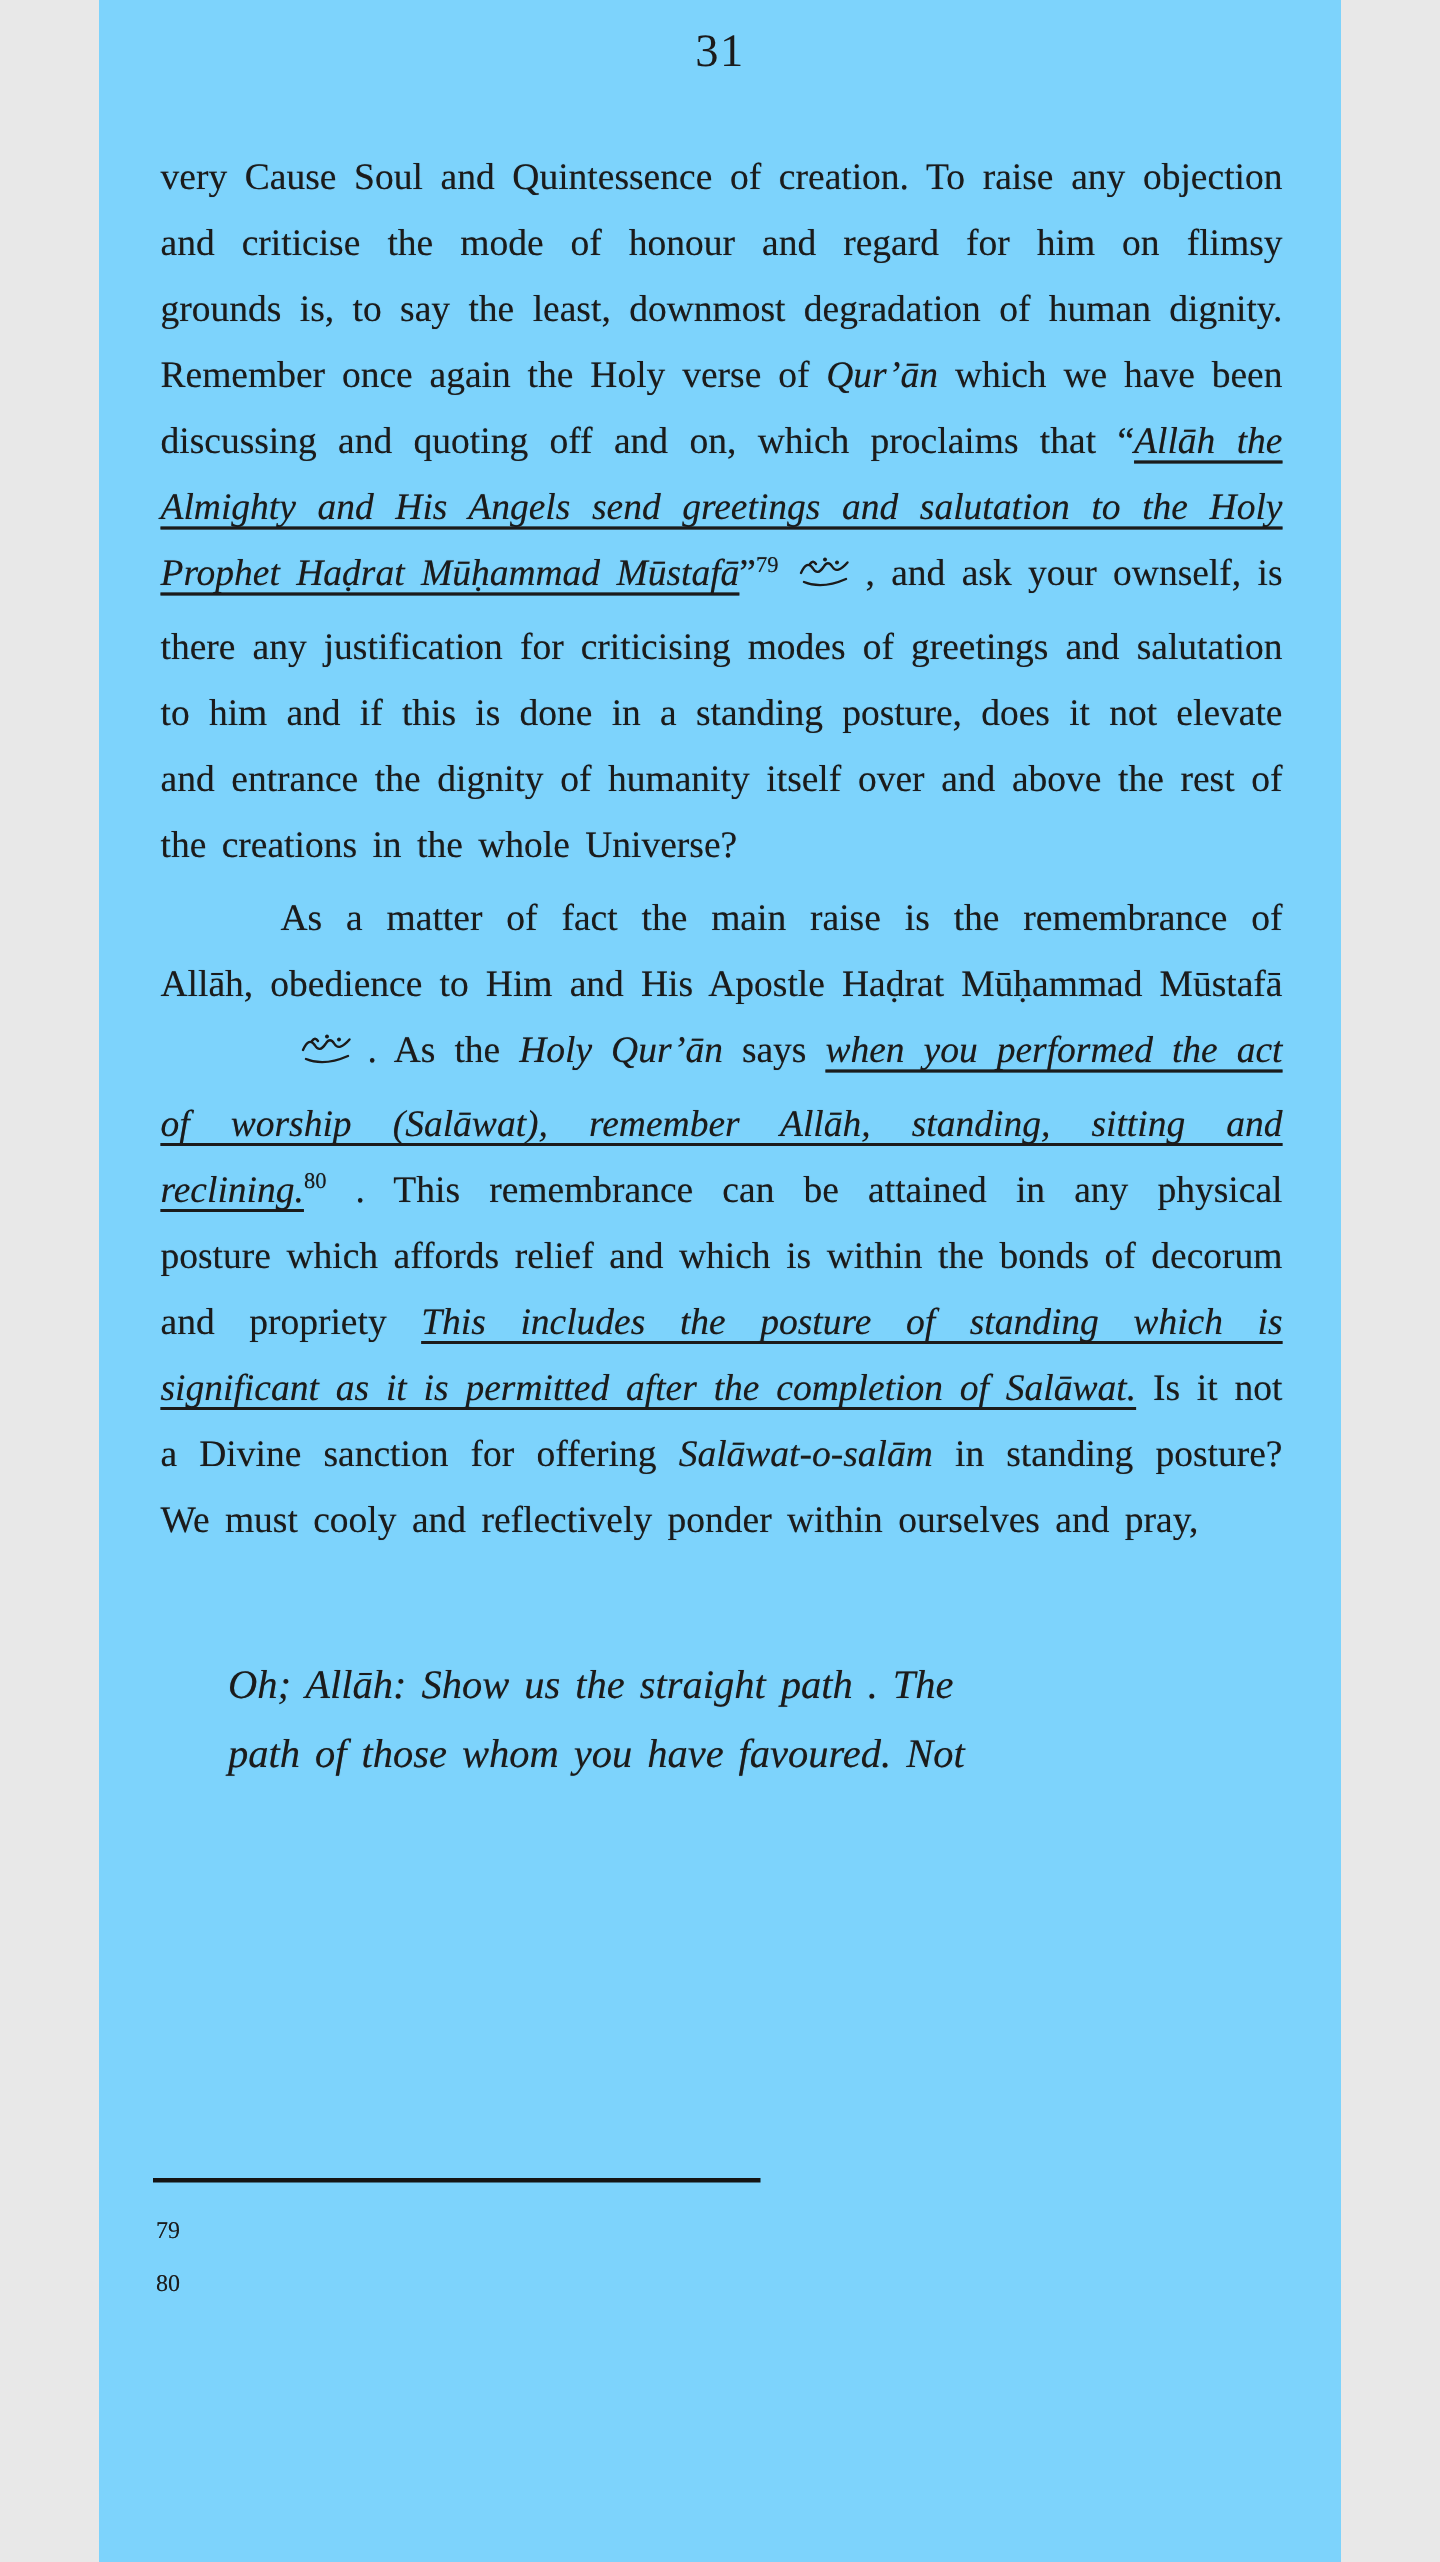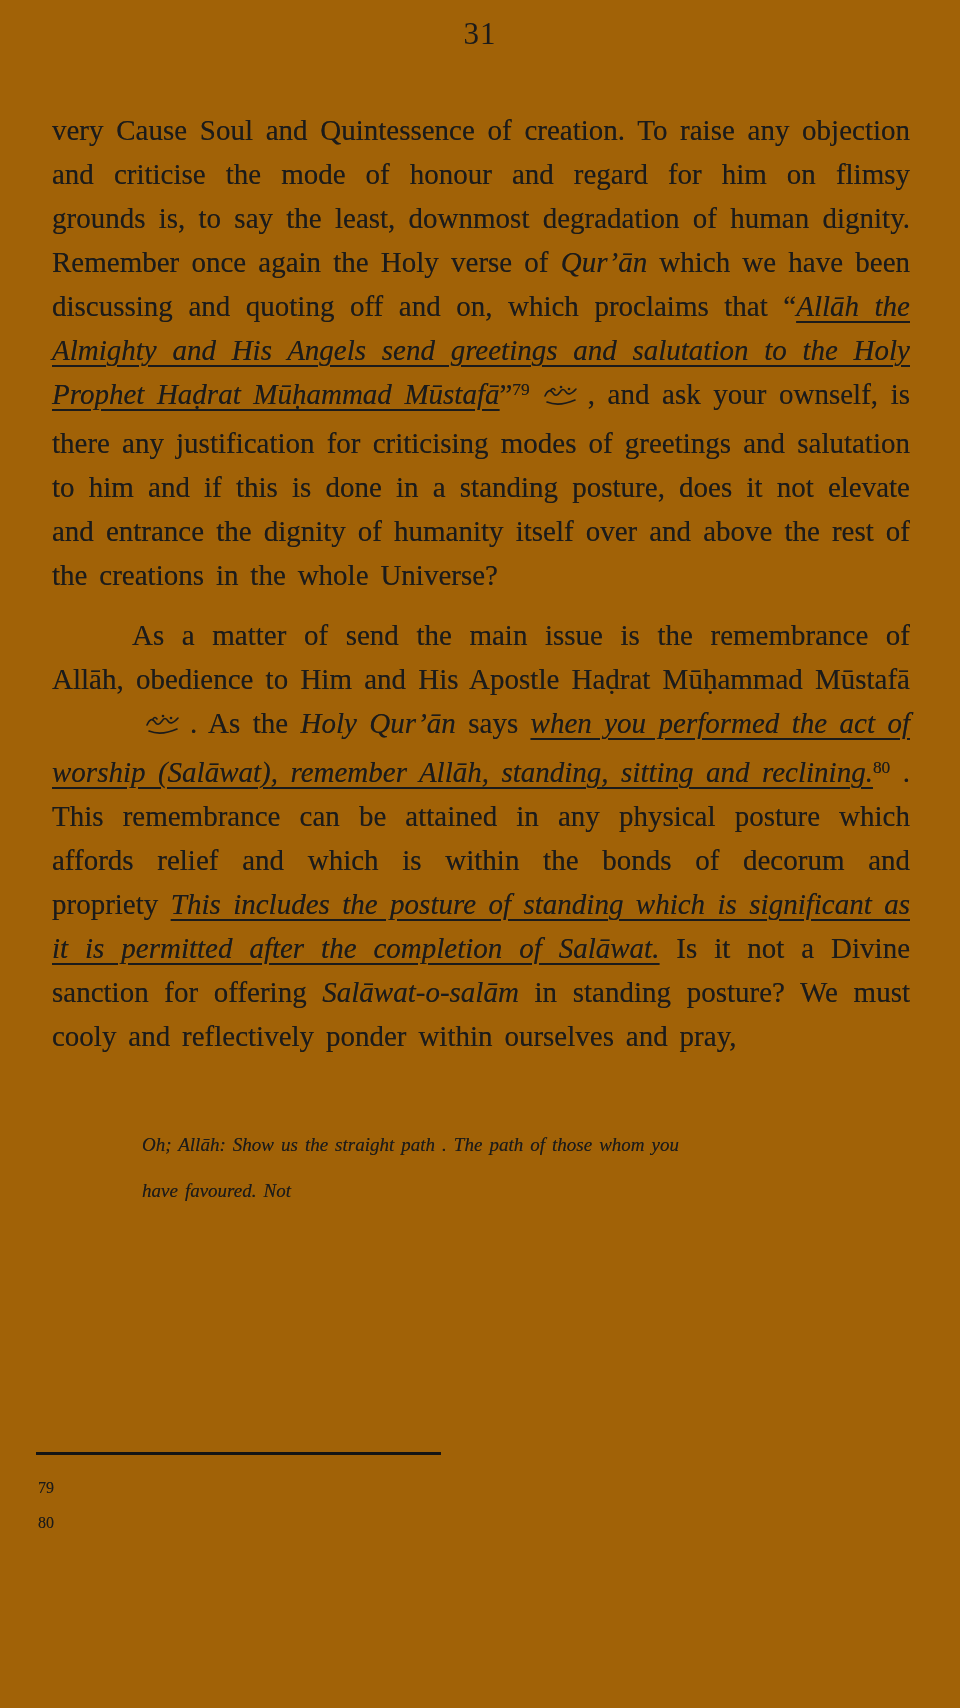--- a/index.html
+++ b/index.html
@@ -1,21 +1,21 @@
 <!DOCTYPE html>
 <html><head>
 <meta charset="utf-8">
 <style>
   html, body { margin: 0; padding: 0; background: #e8e8e8; }
   .page {
     position: relative;
-    width: 960px;
+    width: 828px;
     height: 1708px;
     margin: 0 auto;
-    background: #a16207;
+    background: #7dd3fc;
     color: #1b1b1b;
     font-family: "Liberation Serif", "DejaVu Serif", serif;
     overflow: hidden;
   }
   .page-number {
     position: absolute;
     top: 16px;
     left: 0;
     width: 100%;
     text-align: center;
@@ -23,45 +23,45 @@
     letter-spacing: 1px;
   }
   .body-text {
     position: absolute;
     top: 92px;
     left: 36px;
     right: 34px;
     text-shadow: 0 0 0.5px rgba(20,20,20,0.55);
   }
   .para {
-    margin: 16px;
+    margin: 5px;
     text-align: justify;
-    font-size: 29px;
+    font-size: 25px;
     line-height: 44px;
     word-spacing: 0.16em;
   }
   .para.indent { text-indent: 80px; }
   .it { font-style: italic; }
   .ul { text-decoration: underline; text-underline-offset: 5px; text-decoration-thickness: 1.5px; }
   sup.fnref {
     font-size: 0.6em;
     line-height: 0;
     vertical-align: 9px;
     font-style: normal;
     text-decoration: none;
   }
   .pbuh {
     display: inline-block;
     vertical-align: -5px;
     margin: 0 8px 0 12px;
   }
   .quote {
-    margin: 64px 214px 0 106px;
+    margin: 64px 214px 0 50px;
     font-style: italic;
-    font-size: 19px;
+    font-size: 27px;
     line-height: 46px;
     text-align: left;
     word-spacing: 0.12em;
   }
   .footnotes {
     position: absolute;
     top: 1452px;
     left: 36px;
     right: 34px;
     text-shadow: 0 0 0.4px rgba(20,20,20,0.5);
@@ -97,21 +97,21 @@
   <div class="body-text">
     <p class="para"><span>very Cause Soul and Quintessence of creation. To raise any objection and criticise the mode of honour and regard for him on flimsy grounds is, to say the least, downmost degradation of human dignity. Remember once again the Holy verse of </span><span class="it">Qur’ān</span><span> which we have been discussing and quoting off and on, which proclaims that “</span><span class="it ul">Allāh the Almighty and His Angels send greetings and salutation to the Holy Prophet Haḍrat Mūḥammad Mūstafā</span><span>”</span><sup class="fnref">79</sup><span class="pbuh"><svg width="38" height="26" viewBox="0 0 38 26">
             <g fill="none" stroke="#1b1b1b" stroke-width="1.6" stroke-linecap="round">
               <path d="M3 13 q4 -9 8 -3 q3 5 7 -1 q3 -5 6 0 q3 5 10 -3"></path>
               <path d="M5 19 q12 5 28 -2"></path>
               <path d="M9 7 q2 -3 4 0"></path>
             </g>
             <circle cx="19" cy="4" r="1.3" fill="#1b1b1b"></circle>
             <circle cx="27" cy="6" r="1.3" fill="#1b1b1b"></circle>
           </svg></span><span>, and ask your ownself, is there any justification for criticising modes of greetings and salutation to him and if this is done in a standing posture, does it not elevate and entrance the dignity of humanity itself over and above the rest of the creations in the whole Universe?</span></p>
-    <p class="para indent"><span>As a matter of send the main issue is the remembrance of Allāh, obedience to Him and His Apostle Haḍrat Mūḥammad Mūstafā</span><span class="pbuh"><svg width="38" height="26" viewBox="0 0 38 26">
+    <p class="para indent"><span>As a matter of fact the main raise is the remembrance of Allāh, obedience to Him and His Apostle Haḍrat Mūḥammad Mūstafā</span><span class="pbuh"><svg width="38" height="26" viewBox="0 0 38 26">
             <g fill="none" stroke="#1b1b1b" stroke-width="1.6" stroke-linecap="round">
               <path d="M3 13 q4 -9 8 -3 q3 5 7 -1 q3 -5 6 0 q3 5 10 -3"></path>
               <path d="M5 19 q12 5 28 -2"></path>
               <path d="M9 7 q2 -3 4 0"></path>
             </g>
             <circle cx="19" cy="4" r="1.3" fill="#1b1b1b"></circle>
             <circle cx="27" cy="6" r="1.3" fill="#1b1b1b"></circle>
           </svg></span><span>. As the </span><span class="it">Holy Qur’ān</span><span> says </span><span class="it ul">when you performed the act of worship (Salāwat), remember Allāh, standing, sitting and reclining.</span><sup class="fnref">80</sup><span> . This remembrance can be attained in any physical posture which affords relief and which is within the bonds of decorum and propriety </span><span class="it ul">This includes the posture of standing which is significant as it is permitted after the completion of Salāwat.</span><span> Is it not a Divine sanction for offering </span><span class="it">Salāwat-o-salām</span><span> in standing posture? We must cooly and reflectively ponder within ourselves and pray,</span></p>
     <div class="quote"><span class="it">Oh; Allāh: Show us the straight path . The path of those whom you have favoured. Not</span></div>
   </div>

